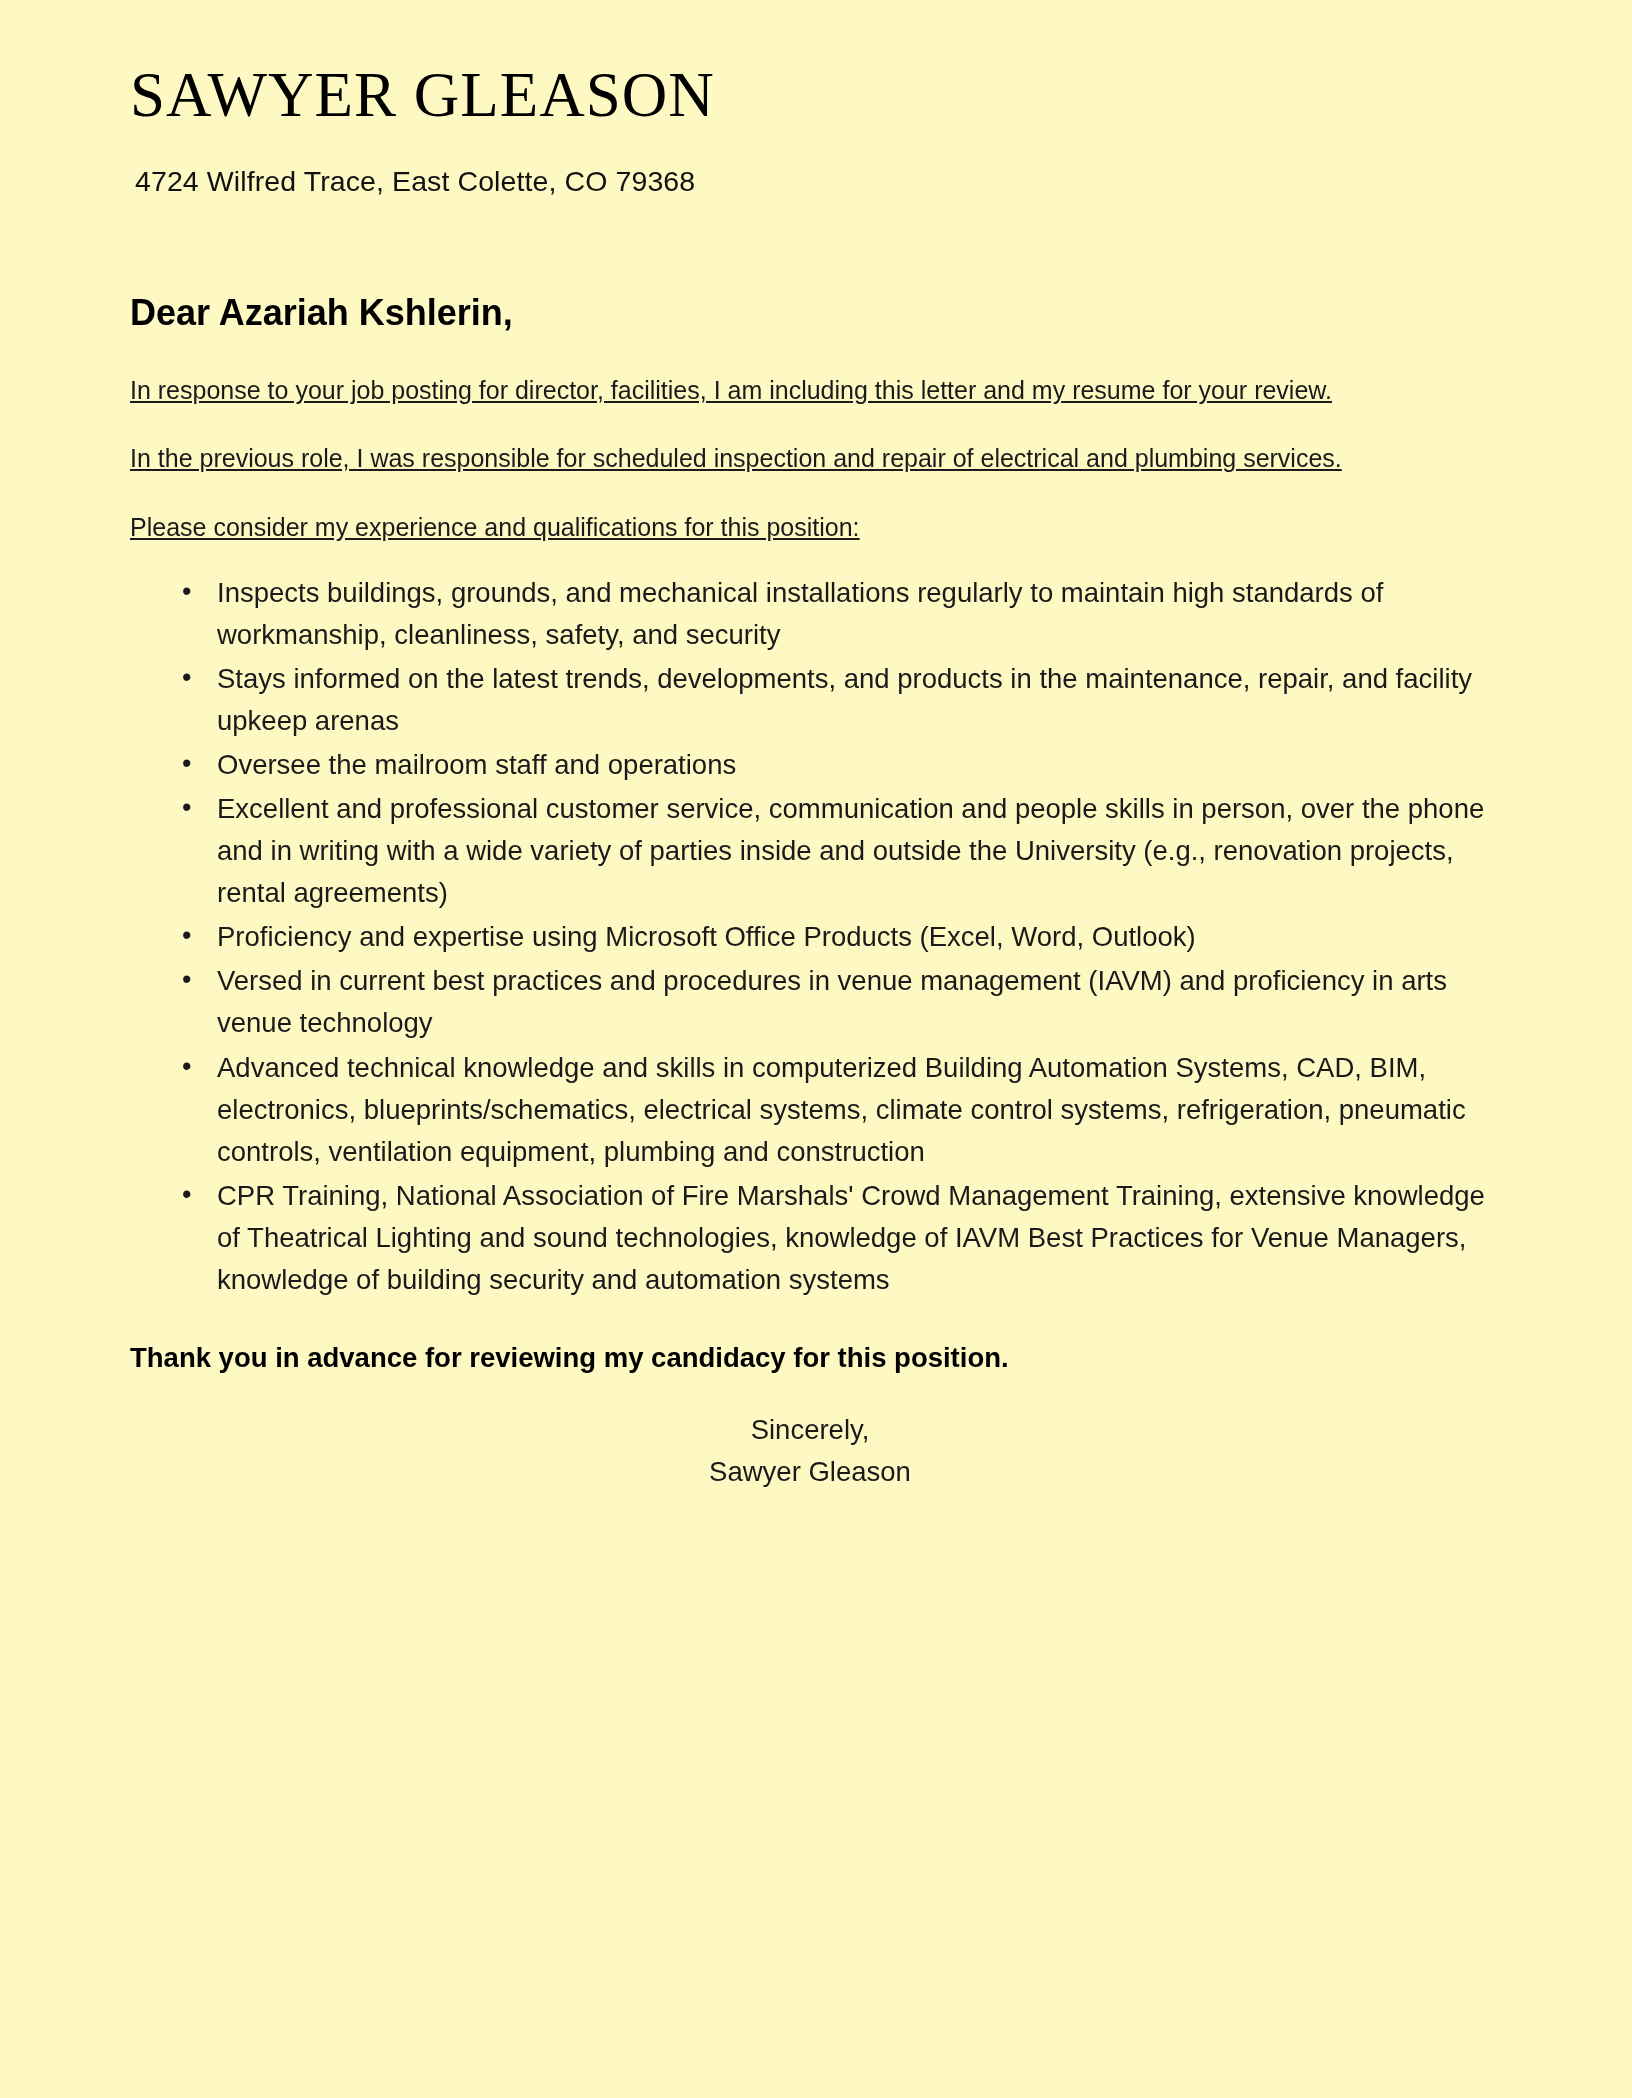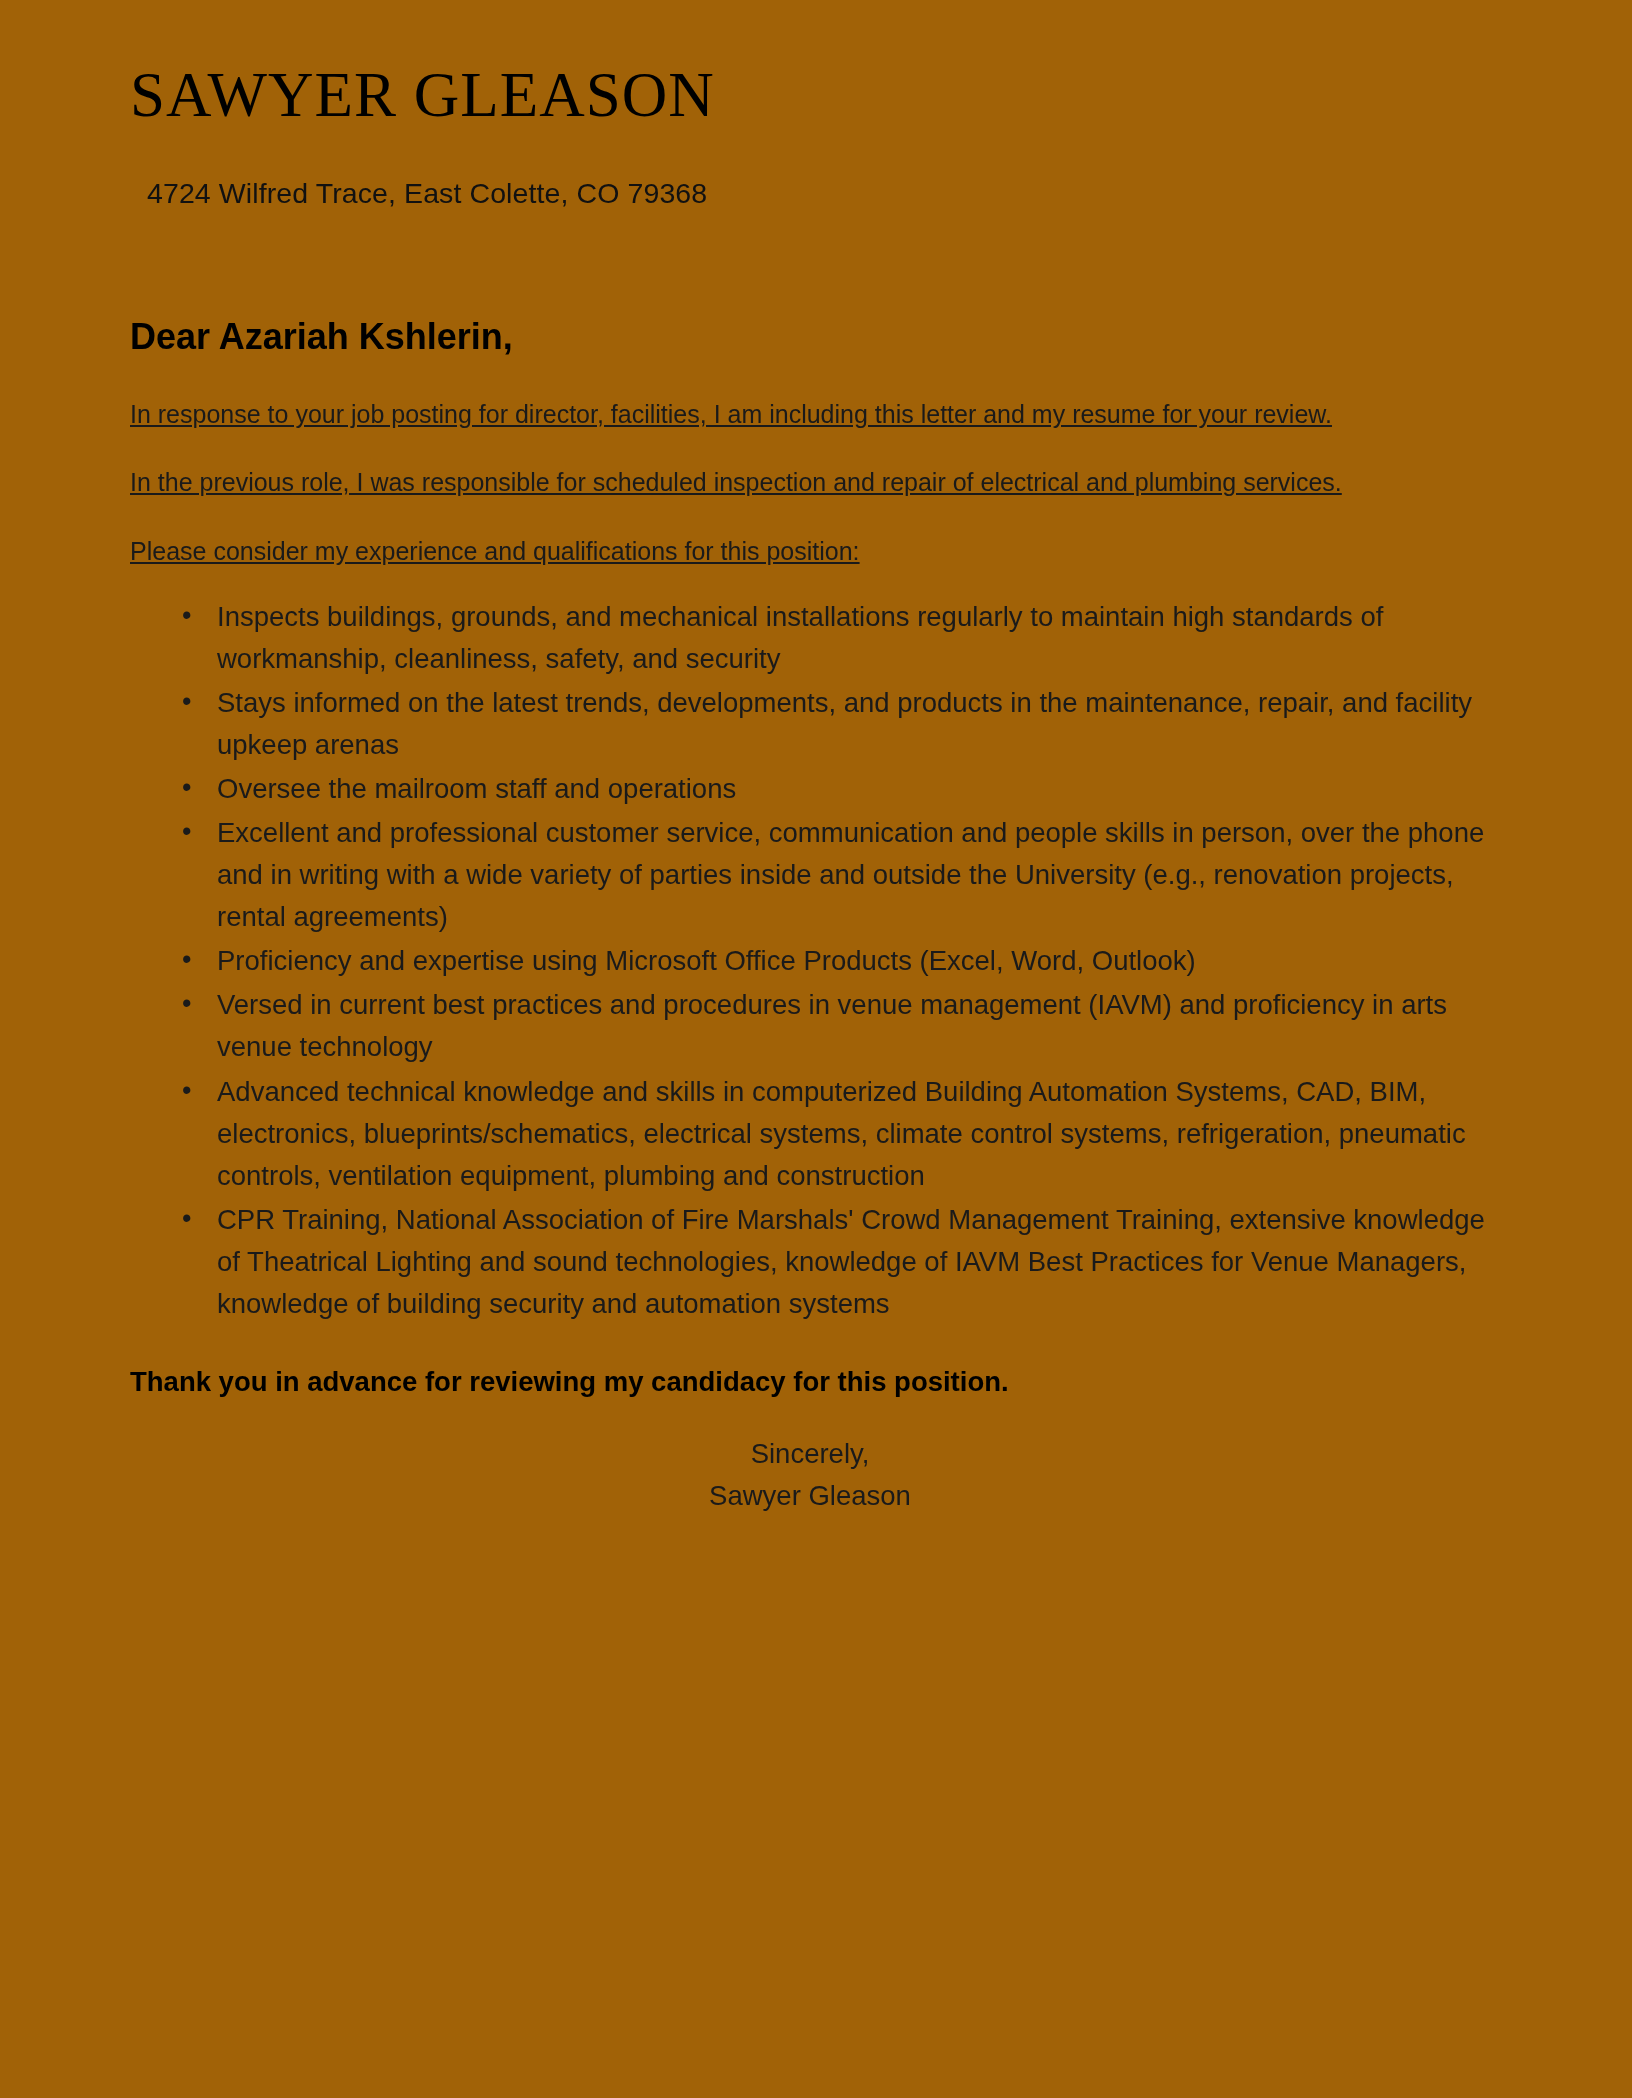--- a/index.html
+++ b/index.html
@@ -11,21 +11,21 @@
     width: 1632px;
     height: 2098px;
     font-family: "Liberation Sans", sans-serif;
     color: #000000;
     -webkit-font-smoothing: antialiased;
   }
 
   .page {
     width: 1632px;
     height: 2098px;
-    background: #a16207;
+    background: #fef9c3;
     box-sizing: border-box;
     padding: 0;
     position: relative;
     overflow: hidden;
   }
 
   .content {
     position: absolute;
     left: 130px;
     top: 0;
@@ -46,21 +46,21 @@
     color: #000000;
     margin: 0;
     white-space: nowrap;
   }
 
   .address-line {
     font-family: "Liberation Sans", sans-serif;
     font-size: 28.5px;
     line-height: 1.45;
     color: #111111;
-    margin: 17px;
+    margin: 5px;
     padding-top: 27px;
     letter-spacing: 0.1px;
   }
 
   
   .letter-body {
     padding-top: 79px;
     font-size: 27.5px;
     line-height: 1.54;
     color: #1a1a1a;

